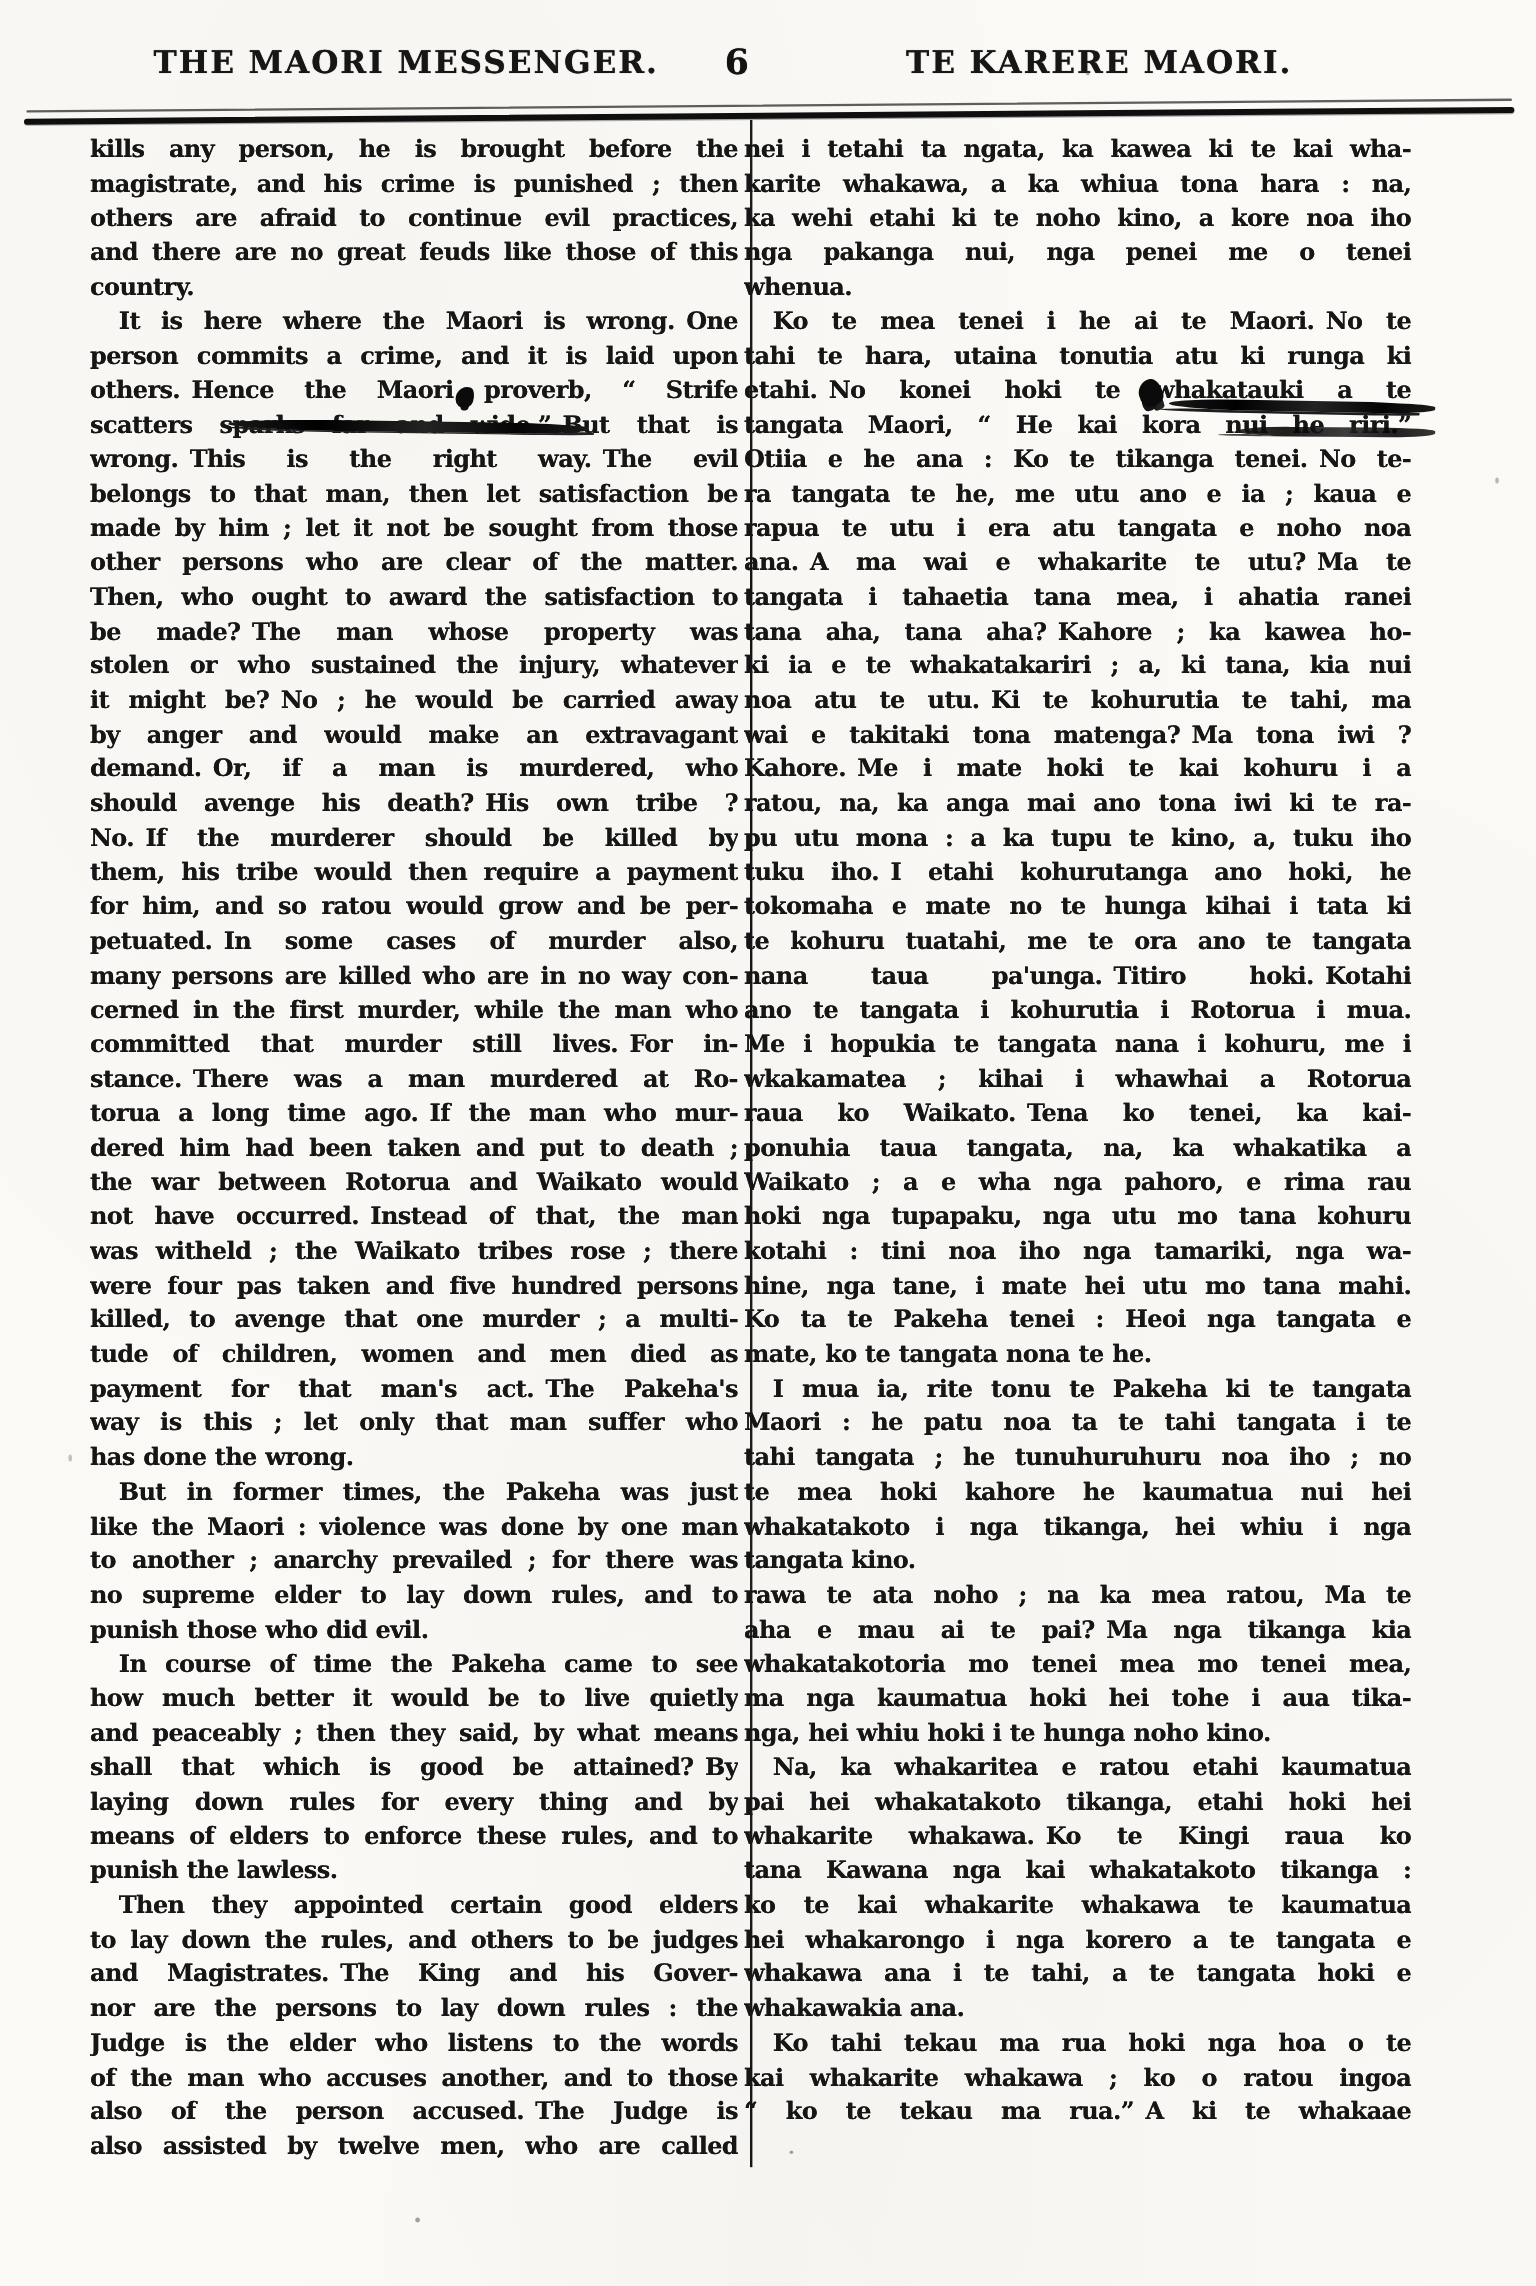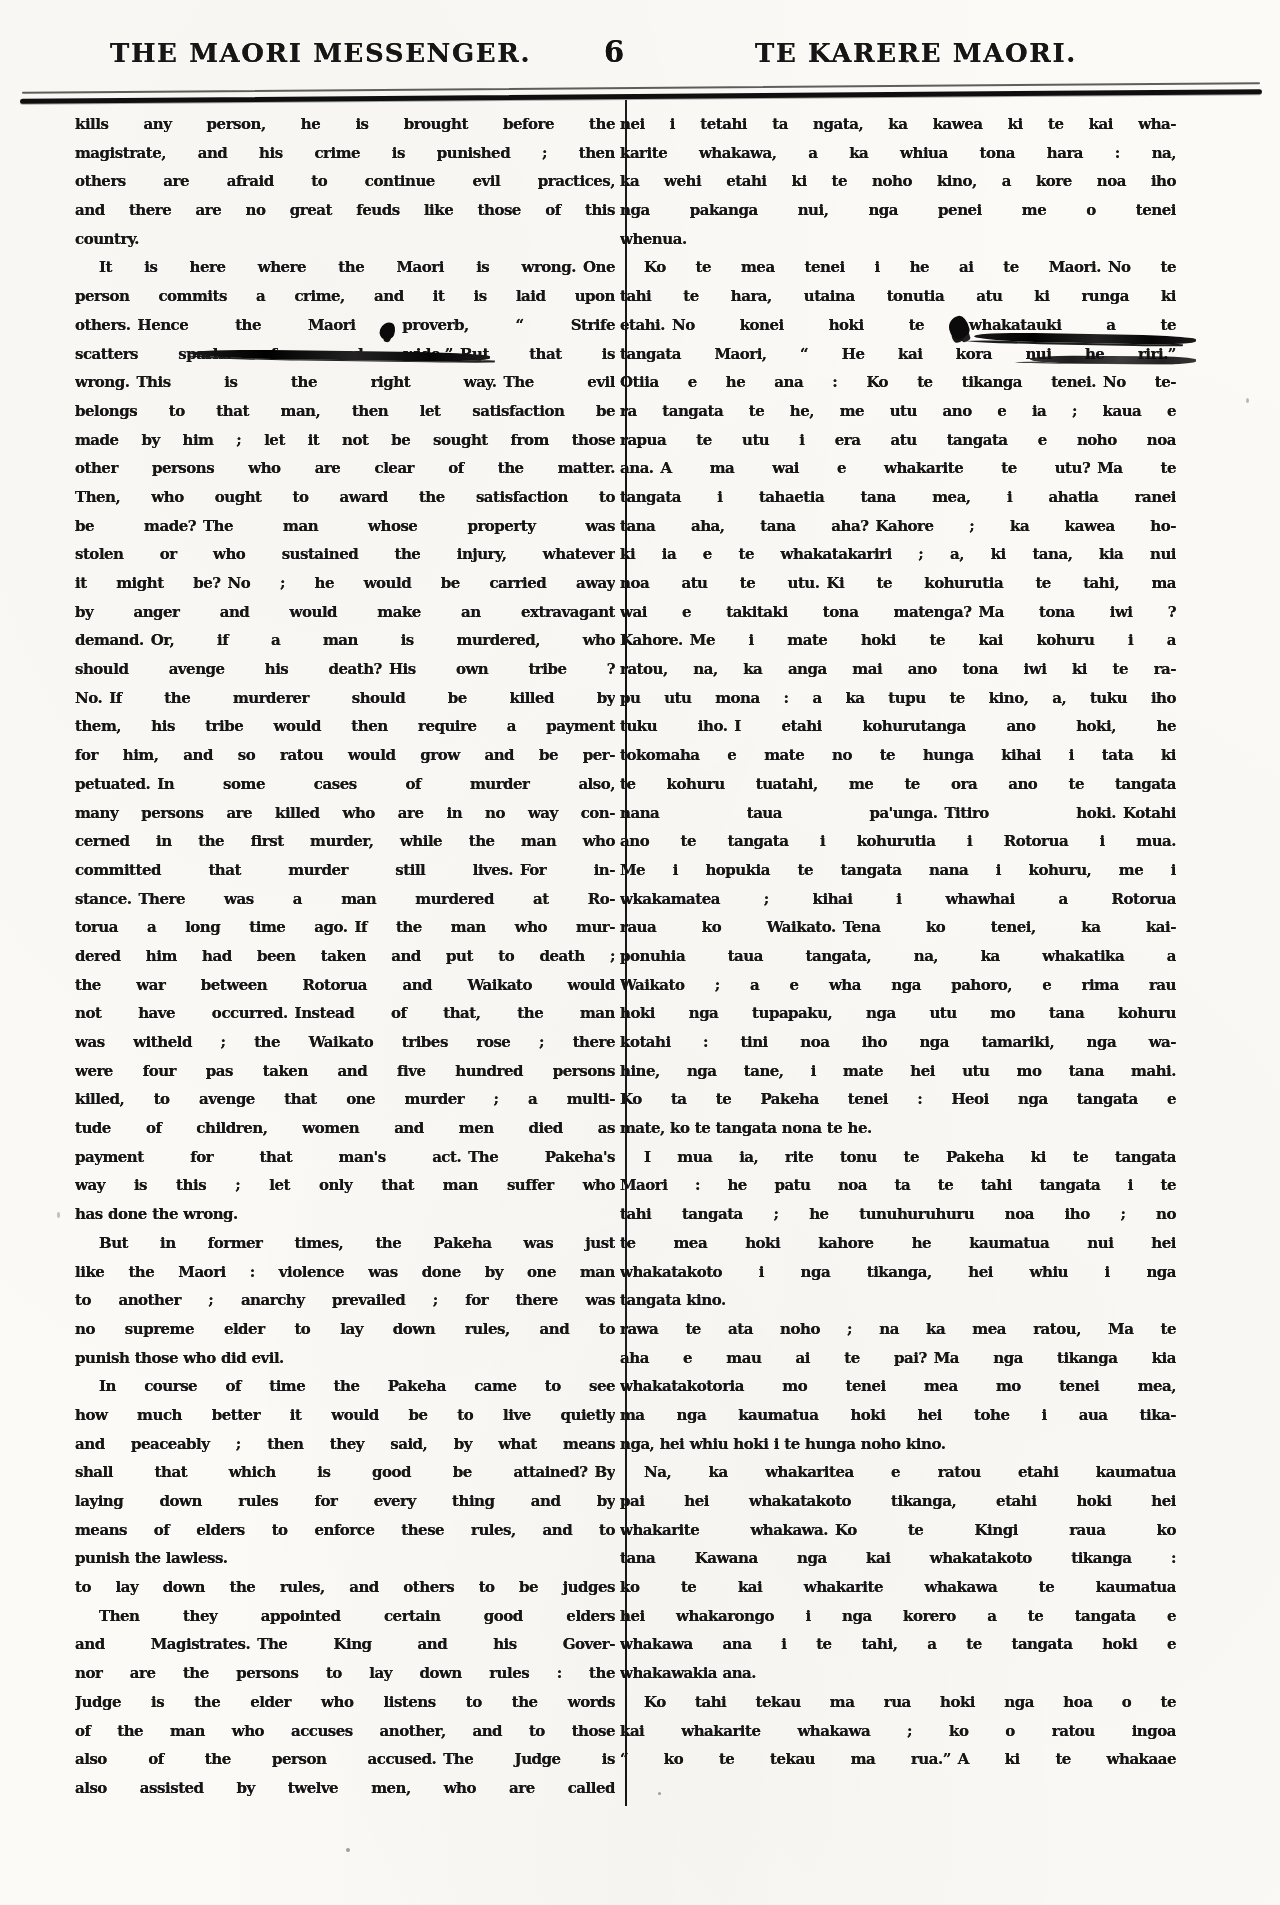--- a/index.html
+++ b/index.html
@@ -16,21 +16,21 @@
       radial-gradient(ellipse at 50% 98%, rgba(0,0,0,0.02), transparent 50%),
       #fbfaf6;
     color:#141414;
   }
   .hdr-title{
     position:absolute;top:38px;
     font-size:26px;font-weight:700;letter-spacing:1.6px;
     color:#161616;text-shadow:0 0 0.6px rgba(10,10,10,0.85);
     white-space:nowrap;
   }
-  .title-left{left:110px;}
+  .title-left{left:128px;}
   .title-right{left:755px;}
   .page-number{
     position:absolute;left:604px;top:35px;
     font-size:29px;font-weight:700;color:#121212;
     text-shadow:0 0 0.6px rgba(10,10,10,0.85);
   }
   .rule-thin{
     position:absolute;left:22px;top:87px;width:1238px;height:2px;
     background:#2a2a2a;transform:rotate(-0.45deg);opacity:0.75;border-radius:2px;
   }
@@ -38,21 +38,21 @@
     position:absolute;left:20px;top:94px;width:1242px;height:5px;
     background:#0f0f0f;transform:rotate(-0.45deg);border-radius:3px;
     box-shadow:0 1px 0 rgba(20,20,20,0.35);
   }
   .divider{
     position:absolute;left:625px;top:100px;width:2px;height:1706px;
     background:linear-gradient(#1c1c1c,#111 30%,#1e1e1e 70%,#151515);
   }
   .col{
     position:absolute;top:110px;
-    font-size:15px;line-height:28.7px;font-weight:700;
+    font-size:20px;line-height:28.7px;font-weight:700;
     letter-spacing:-0.5px;word-spacing:0.6px;
     color:#161616;text-shadow:0 0 0.55px rgba(15,15,15,0.8);
   }
   .col-left{left:75px;width:540px;}
   .col-right{left:620px;width:556px;}
   .line{
     height:28.7px;overflow:hidden;
     text-align:justify;text-align-last:justify;
   }
   .line.para-end{text-align-last:left;}
@@ -157,22 +157,22 @@
       <div class="line">to another ; anarchy prevailed ; for there was</div>
       <div class="line">no supreme elder to lay down rules, and to</div>
       <div class="line para-end">punish those who did evil.</div>
       <div class="line indent">In course of time the Pakeha came to see</div>
       <div class="line">how much better it would be to live quietly</div>
       <div class="line">and peaceably ; then they said, by what means</div>
       <div class="line">shall that which is good be attained? By</div>
       <div class="line">laying down rules for every thing and by</div>
       <div class="line">means of elders to enforce these rules, and to</div>
       <div class="line para-end">punish the lawless.</div>
+      <div class="line indent">Then they appointed certain good elders</div>
       <div class="line">to lay down the rules, and others to be judges</div>
-      <div class="line indent">Then they appointed certain good elders</div>
       <div class="line">and Magistrates. The King and his Gover-</div>
       <div class="line">nor are the persons to lay down rules : the</div>
       <div class="line">Judge is the elder who listens to the words</div>
       <div class="line">of the man who accuses another, and to those</div>
       <div class="line">also of the person accused. The Judge is</div>
       <div class="line">also assisted by twelve men, who are called</div>
     </div>
 
   <div class="col col-right">
       <div class="line">nei i tetahi ta ngata, ka kawea ki te kai wha-</div>

